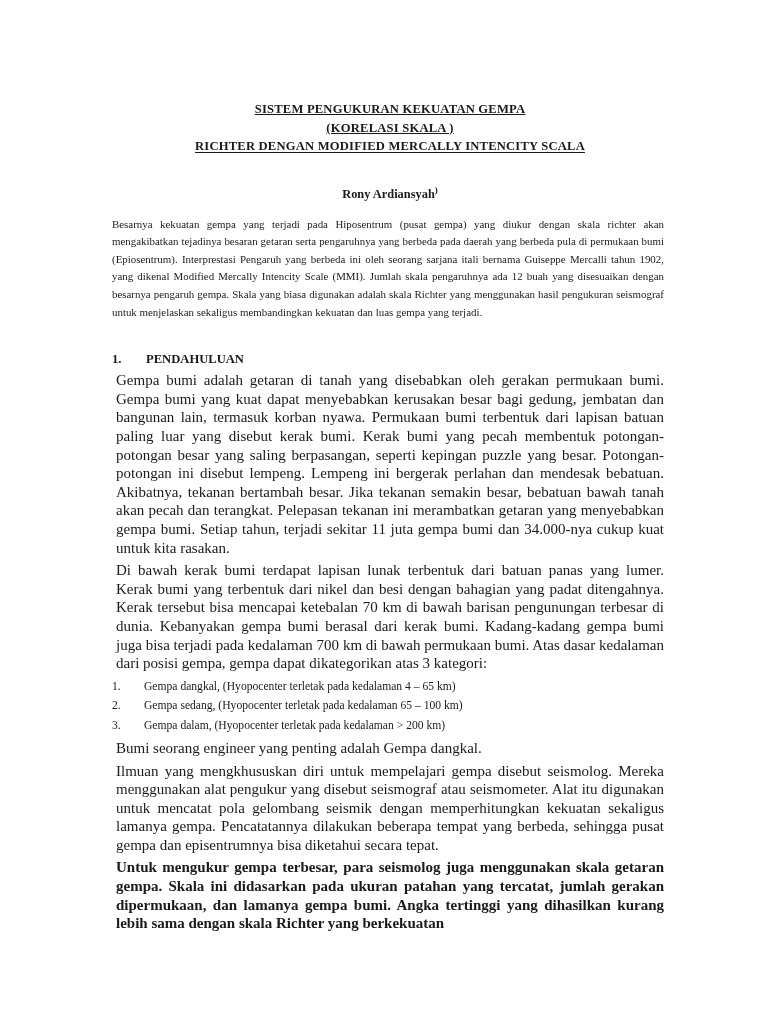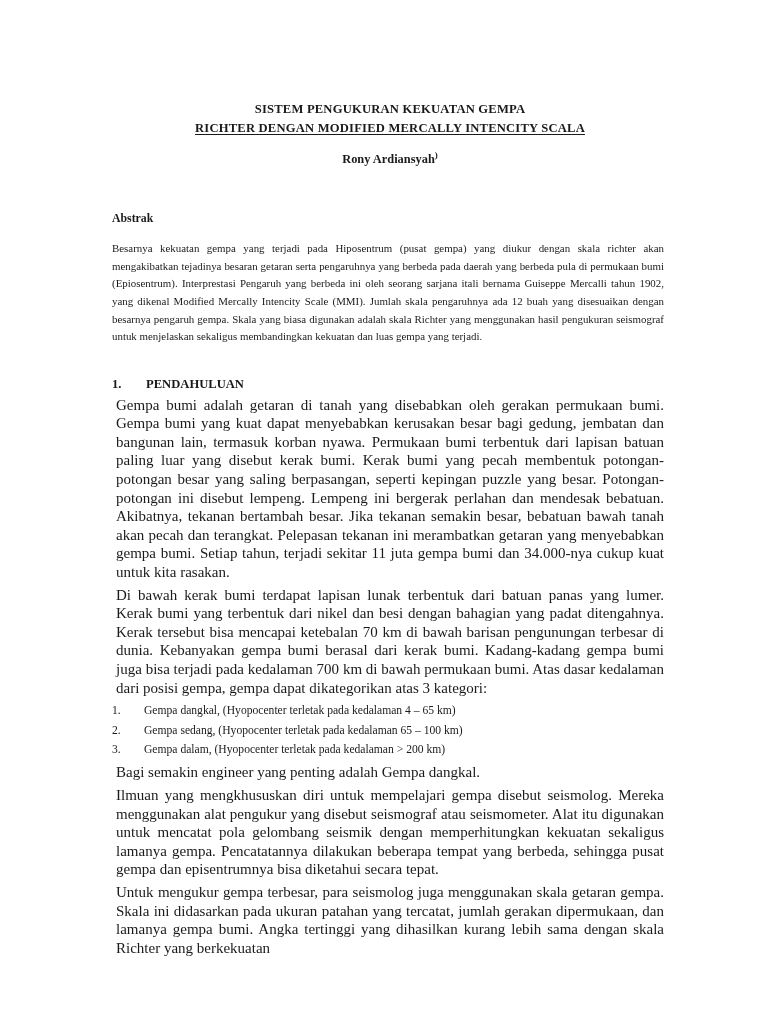--- a/index.html
+++ b/index.html
@@ -33,31 +33,32 @@
   .title-block {
     text-align: center;
     margin: 0 0 0 0;
   }
   .title-line {
     font-size: 12.6px;
     font-weight: bold;
     letter-spacing: 0.2px;
     line-height: 18.5px;
     white-space: nowrap;
+    text-decoration: underline;
   }
   .title-line.underlined {
     text-decoration: underline;
     text-underline-offset: 2px;
   }
 
   .author {
     text-align: center;
     font-size: 12.4px;
     font-weight: bold;
-    margin-top: 10px;
+    margin-top: 26px;
     line-height: 16px;
   }
   .author sup {
     font-size: 9px;
     font-weight: bold;
     vertical-align: super;
   }
 
   
   .h-abstrak {
@@ -95,21 +96,21 @@
     text-align: justify;
     margin: 4px;
     hyphens: none;
   }
   p.abstract-body {
     font-size: 10.9px;
     line-height: 17.6px;
     text-align: justify;
     margin: 14px 4px 0 0;
   }
-  .gap-22 { margin-top: 22px; }
+  .gap-22 { margin-top: 22px; font-weight: bold; }
   .gap-18 { margin-top: 18px; }
   .gap-16 { margin-top: 16px; }
 
   
   ol.numlist {
     list-style: none;
     margin: 0;
     padding: 0;
     font-size: 11.6px;
     line-height: 19.4px;
@@ -127,28 +128,28 @@
   }
 </style>
 </head>
 <body>
 
 <div class="page">
   <div class="content">
 
     <div class="title-block">
       <div class="title-line">SISTEM PENGUKURAN KEKUATAN GEMPA</div>
+      <div class="title-line">(KORELASI SKALA )</div>
       <div class="title-line underlined">RICHTER DENGAN MODIFIED MERCALLY INTENCITY SCALA</div>
     </div>
 
     <div class="author">
       <span>Rony Ardiansyah</span><sup>)</sup>
     </div>
 
-    <div class="h-abstrak">Abstrak</div>
     <p class="abstract-body">Besarnya kekuatan gempa yang terjadi pada Hiposentrum (pusat gempa) yang diukur dengan skala richter akan mengakibatkan tejadinya besaran getaran serta pengaruhnya yang berbeda pada daerah yang berbeda pula di permukaan bumi (Epiosentrum). Interprestasi Pengaruh yang berbeda ini oleh seorang sarjana itali bernama Guiseppe Mercalli tahun 1902, yang dikenal Modified Mercally Intencity Scale (MMI). Jumlah skala pengaruhnya ada 12 buah yang disesuaikan dengan besarnya pengaruh gempa. Skala yang biasa digunakan adalah skala Richter yang menggunakan hasil pengukuran seismograf untuk menjelaskan sekaligus membandingkan kekuatan dan luas gempa yang terjadi.</p>
 
     <div class="h-section">
       <span class="num">1.</span>
       <span>PENDAHULUAN</span>
     </div>
 
     <p class="body gap-18">Gempa bumi adalah getaran di tanah yang disebabkan oleh gerakan permukaan bumi. Gempa bumi yang kuat dapat menyebabkan kerusakan besar bagi gedung, jembatan dan bangunan lain, termasuk korban nyawa. Permukaan bumi terbentuk dari lapisan batuan paling luar yang disebut kerak bumi. Kerak bumi yang pecah membentuk potongan-potongan besar yang saling berpasangan, seperti kepingan puzzle yang besar. Potongan-potongan ini disebut lempeng. Lempeng ini bergerak perlahan dan mendesak bebatuan. Akibatnya, tekanan bertambah besar. Jika tekanan semakin besar, bebatuan bawah tanah akan pecah dan terangkat. Pelepasan tekanan ini merambatkan getaran yang menyebabkan gempa bumi. Setiap tahun, terjadi sekitar 11 juta gempa bumi dan 34.000-nya cukup kuat untuk kita rasakan.</p>
     <p class="body gap-18">Di bawah kerak bumi terdapat lapisan lunak terbentuk dari batuan panas yang lumer. Kerak bumi yang terbentuk dari nikel dan besi dengan bahagian yang padat ditengahnya. Kerak tersebut bisa mencapai ketebalan 70 km di bawah barisan pengunungan terbesar di dunia. Kebanyakan gempa bumi berasal dari kerak bumi. Kadang-kadang gempa bumi juga bisa terjadi pada kedalaman 700 km di bawah permukaan bumi. Atas dasar kedalaman dari posisi gempa, gempa dapat dikategorikan atas 3 kategori:</p>
 
@@ -160,19 +161,19 @@
       <li>
         <span class="marker">2.</span>
         <span class="txt">Gempa sedang, (Hyopocenter terletak pada kedalaman 65 – 100 km)</span>
       </li>
       <li>
         <span class="marker">3.</span>
         <span class="txt">Gempa dalam, (Hyopocenter terletak pada kedalaman  &gt; 200 km)</span>
       </li>
     </ol>
 
-    <p class="body gap-16">Bagi semakin engineer yang penting adalah Gempa dangkal.</p>
+    <p class="body gap-16">Bumi seorang engineer yang penting adalah Gempa dangkal.</p>
 
     <p class="body gap-18">Ilmuan yang mengkhususkan diri untuk mempelajari gempa disebut seismolog. Mereka menggunakan alat pengukur yang disebut seismograf atau seismometer. Alat itu digunakan untuk mencatat pola gelombang seismik dengan memperhitungkan kekuatan sekaligus lamanya gempa. Pencatatannya dilakukan beberapa tempat yang berbeda, sehingga pusat gempa dan episentrumnya bisa diketahui secara tepat.</p>
     <p class="body gap-22">Untuk mengukur gempa terbesar, para seismolog juga menggunakan skala getaran gempa. Skala ini didasarkan pada ukuran patahan yang tercatat, jumlah gerakan dipermukaan, dan lamanya gempa bumi. Angka tertinggi yang dihasilkan kurang lebih sama dengan skala Richter yang berkekuatan</p>
 
   </div>
 </div>
 
 </body></html>

